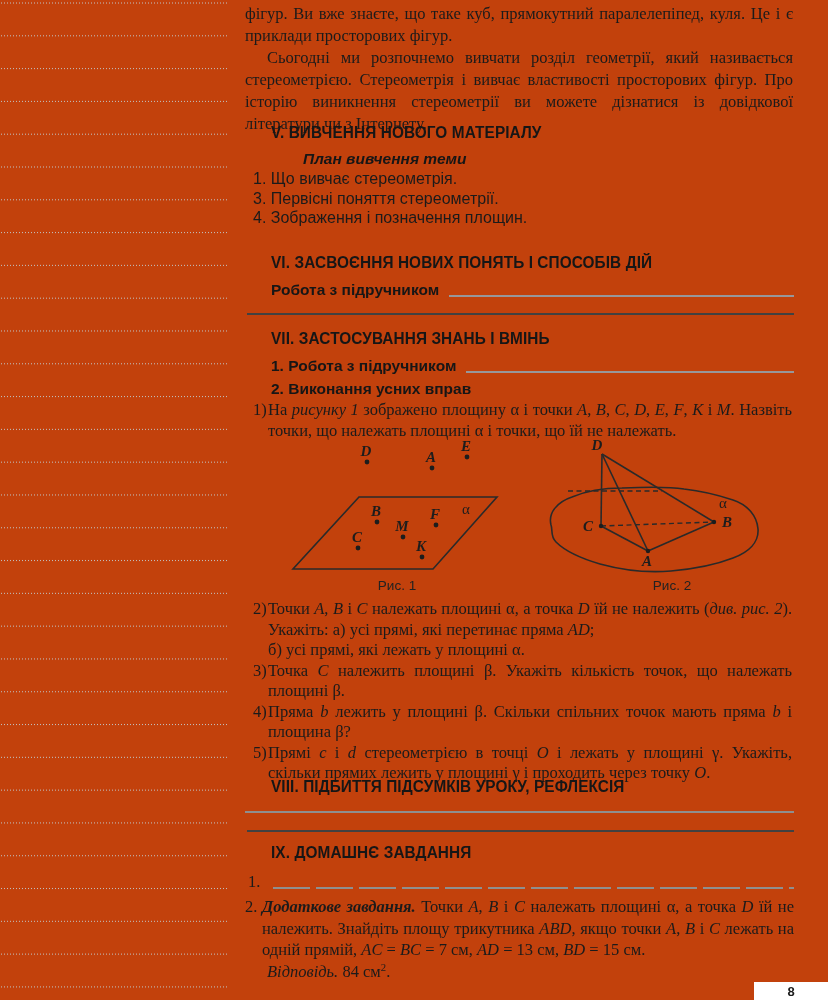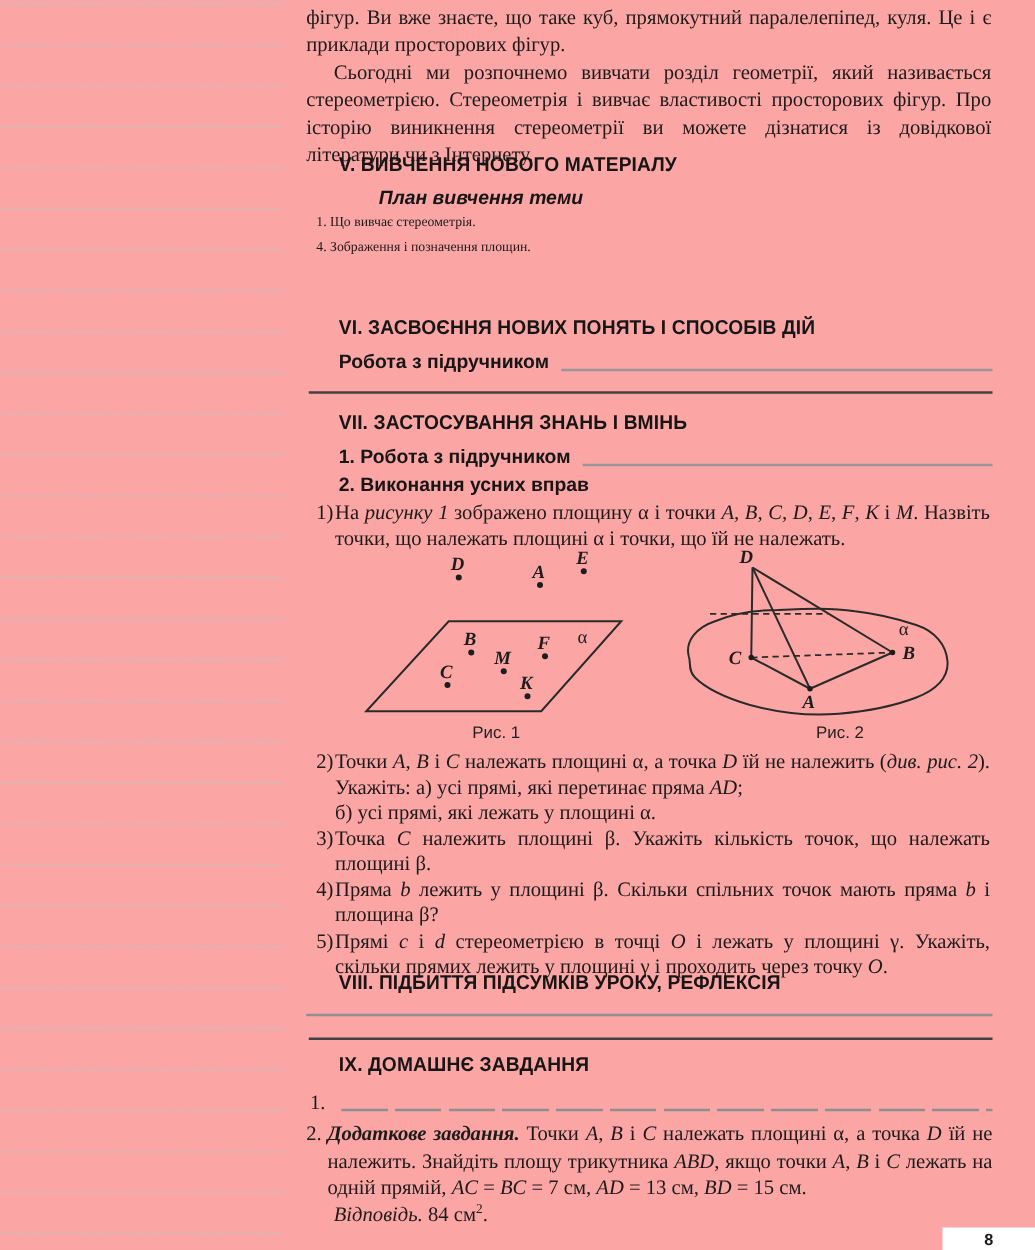--- a/index.html
+++ b/index.html
@@ -1,18 +1,18 @@
 <!DOCTYPE html>
 <html><head>
 <meta charset="utf-8">
 <style>
   html,body{margin:0;padding:0;background:#e9e9e7;}
   .page{
     position:relative;width:828px;height:1000px;overflow:hidden;
-    background:#fca5a5;color:#1b1b1b;
+    background:#c2410c;color:#1b1b1b;
     font-family:"Liberation Serif", serif;
   }
   
   .margin-ruling{
     position:absolute;left:0;top:0;width:227px;height:1000px;
     background-image:radial-gradient(circle, #c2c2c2 0.7px, rgba(0,0,0,0) 1px);
     background-size:3px 32.8px;
     background-position:0 -13.4px;
   }
   .abs{position:absolute;}
@@ -23,21 +23,21 @@
     white-space:nowrap;transform:scaleX(.96);transform-origin:left center;letter-spacing:.1px;
   }
   .subheading{
     font-family:"Liberation Sans", sans-serif;font-weight:bold;font-style:italic;
     font-size:15.5px;color:#161616;white-space:nowrap;
   }
   .sanslabel{
     font-family:Liberation Sans, sans-serif;font-weight:bold;font-size:15.5px;color:#161616;
     white-space:nowrap;
   }
-  .plan-list{font-family:Liberation Serif, serif;font-size:11px;line-height:19.5px;white-space:nowrap;}
+  .plan-list{font-family:Liberation Sans, sans-serif;font-size:16px;line-height:19.5px;white-space:nowrap;}
   .fill-row{display:flex;}
   .fill-line{flex:1;height:2px;background:#97979b;align-self:flex-end;margin:0 0 2px 10px;}
   .underscore-line{
     flex:1;height:2px;align-self:flex-end;margin:0 0 3px 8px;
     background:repeating-linear-gradient(to right,#8f8f8f 0 37px,rgba(0,0,0,0) 37px 43px);
   }
   .sep{height:2px;background:#414141;}
   .blank-line{height:2px;background:#8f8f8f;}
   .ex-row{display:flex;font-size:16.5px;line-height:20.5px;}
   .ex-num{flex:none;width:15px;font-size:16.5px;}
@@ -70,20 +70,21 @@
 
   <div class="abs serif just" style="left:245px;top:3px;width:548px;">
     <p style="margin:0;">фігур. Ви вже знаєте, що таке куб, прямокутний паралелепіпед, куля. Це і є приклади просторових фігур.</p>
     <p style="margin:0;text-indent:22px;">Сьогодні ми розпочнемо вивчати розділ геометрії, який називається стереометрією. Стереометрія і вивчає властивості просторових фігур. Про історію виникнення стереометрії ви можете дізнатися із довідкової літератури чи з Інтернету.</p>
   </div>
 
   <div class="abs heading" style="left:271px;top:124px;">V. ВИВЧЕННЯ НОВОГО МАТЕРІАЛУ</div>
   <div class="abs subheading" style="left:271px;top:150px;margin-left:32px;">План вивчення теми</div>
   <div class="abs plan-list" style="left:253px;top:169px;">
     <div>1. Що вивчає стереометрія.</div>
+    <div>3. Первісні поняття стереометрії.</div>
     <div>4. Зображення і позначення площин.</div>
   </div>
 
   <div class="abs heading" style="left:271px;top:254px;">VI. ЗАСВОЄННЯ НОВИХ ПОНЯТЬ І СПОСОБІВ ДІЙ</div>
   <div class="abs fill-row" style="left:271px;top:281px;width:523px;">
     <span class="sanslabel">Робота з підручником</span>
     <span class="fill-line"></span>
   </div>
   <div class="abs sep" style="left:247px;top:313px;width:547px;"></div>
 

